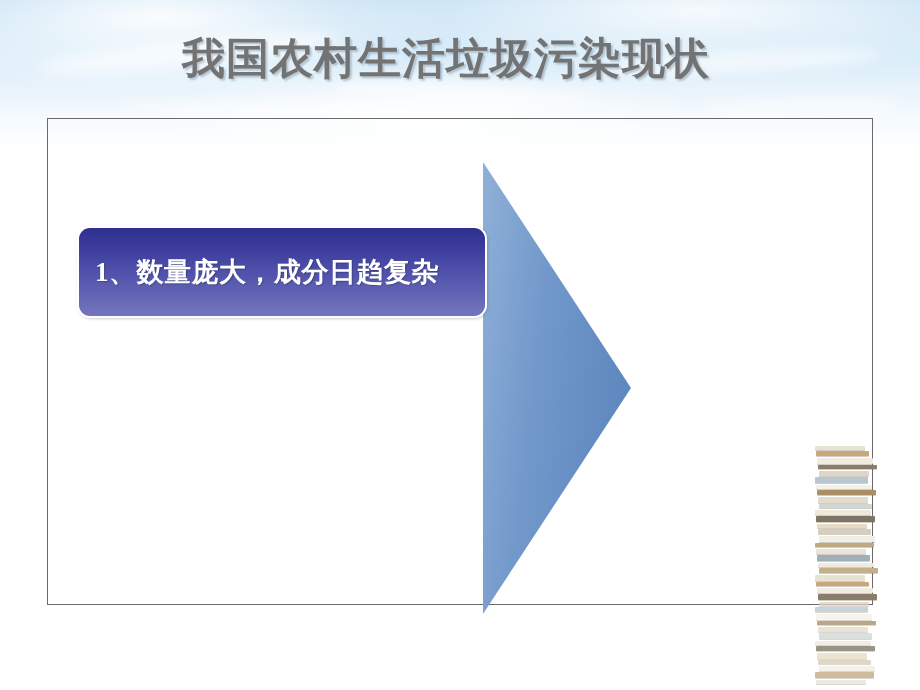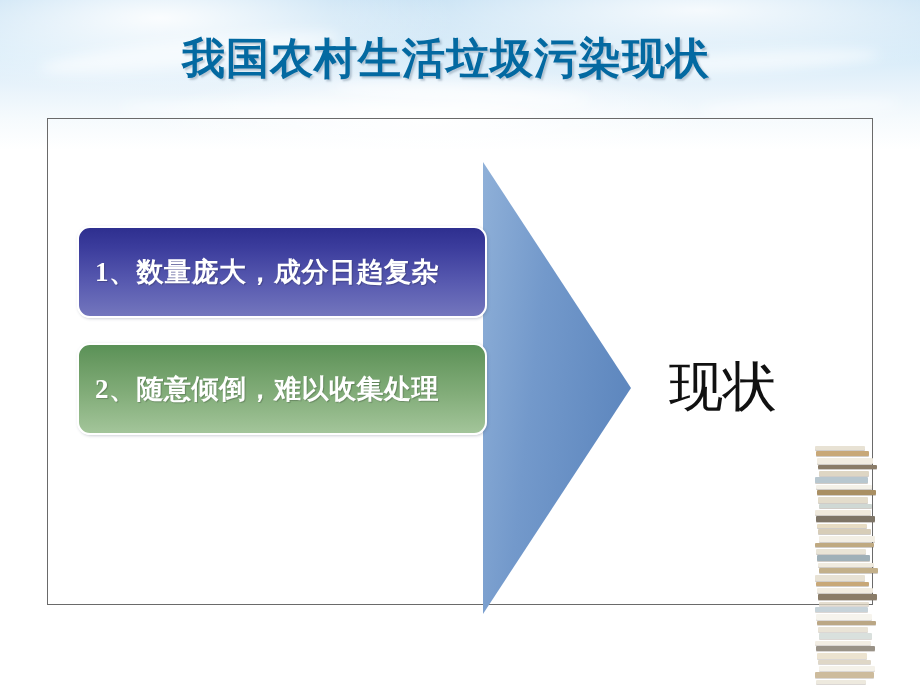--- a/index.html
+++ b/index.html
@@ -53,21 +53,21 @@
   
   .slide-title {
     position: absolute;
     left: 0;
     top: 33px;
     width: 892px;
     text-align: center;
     font-size: 43px;
     font-weight: bold;
     line-height: 1.18;
-    color: #0369a1;
+    color: #737373;
     letter-spacing: 1px;
     white-space: nowrap;
     text-shadow: 2px 2px 2px rgba(120,140,160,0.45);
   }
 
   
   .content-frame {
     position: absolute;
     left: 47px;
     top: 118px;
@@ -178,29 +178,25 @@
         <linearGradient id="arrowGrad" x1="0" y1="0" x2="1" y2="0.35">
           <stop offset="0%" stop-color="#8fb0d8"></stop>
           <stop offset="45%" stop-color="#7399cb"></stop>
           <stop offset="100%" stop-color="#5f88bf"></stop>
         </linearGradient>
       </defs>
       <polygon points="0,0 148,226 0,452" fill="url(#arrowGrad)"></polygon>
     </svg>
   </div>
 
-  <div class="arrow-label">现状</div>
 
   <div class="item-box" id="box-1">
     <span class="item-text">1、数量庞大，成分日趋复杂</span>
   </div>
 
-  <div class="item-box" id="box-2">
-    <span class="item-text">2、随意倾倒，难以收集处理</span>
-  </div>
 
 
   <div class="book-stack" id="book-stack">
       <div class="book" style="left: 3px; top: 2px; width: 50px; height: 4px; background: rgb(232, 226, 212); opacity: 1;"></div>
       <div class="book" style="left: 4px; top: 7px; width: 53px; height: 5px; background: rgb(200, 168, 120); opacity: 1;"></div>
       <div class="book" style="left: 5px; top: 14px; width: 56px; height: 6px; background: rgb(241, 236, 225); opacity: 1;"></div>
       <div class="book" style="left: 6px; top: 21px; width: 59px; height: 4px; background: rgb(138, 124, 104); opacity: 1;"></div>
       <div class="book" style="left: 7px; top: 27px; width: 50px; height: 5px; background: rgb(222, 214, 196); opacity: 1;"></div>
       <div class="book" style="left: 3px; top: 33px; width: 53px; height: 6px; background: rgb(184, 199, 207); opacity: 1;"></div>
       <div class="book" style="left: 4px; top: 41px; width: 56px; height: 4px; background: rgb(244, 241, 232); opacity: 1;"></div>

